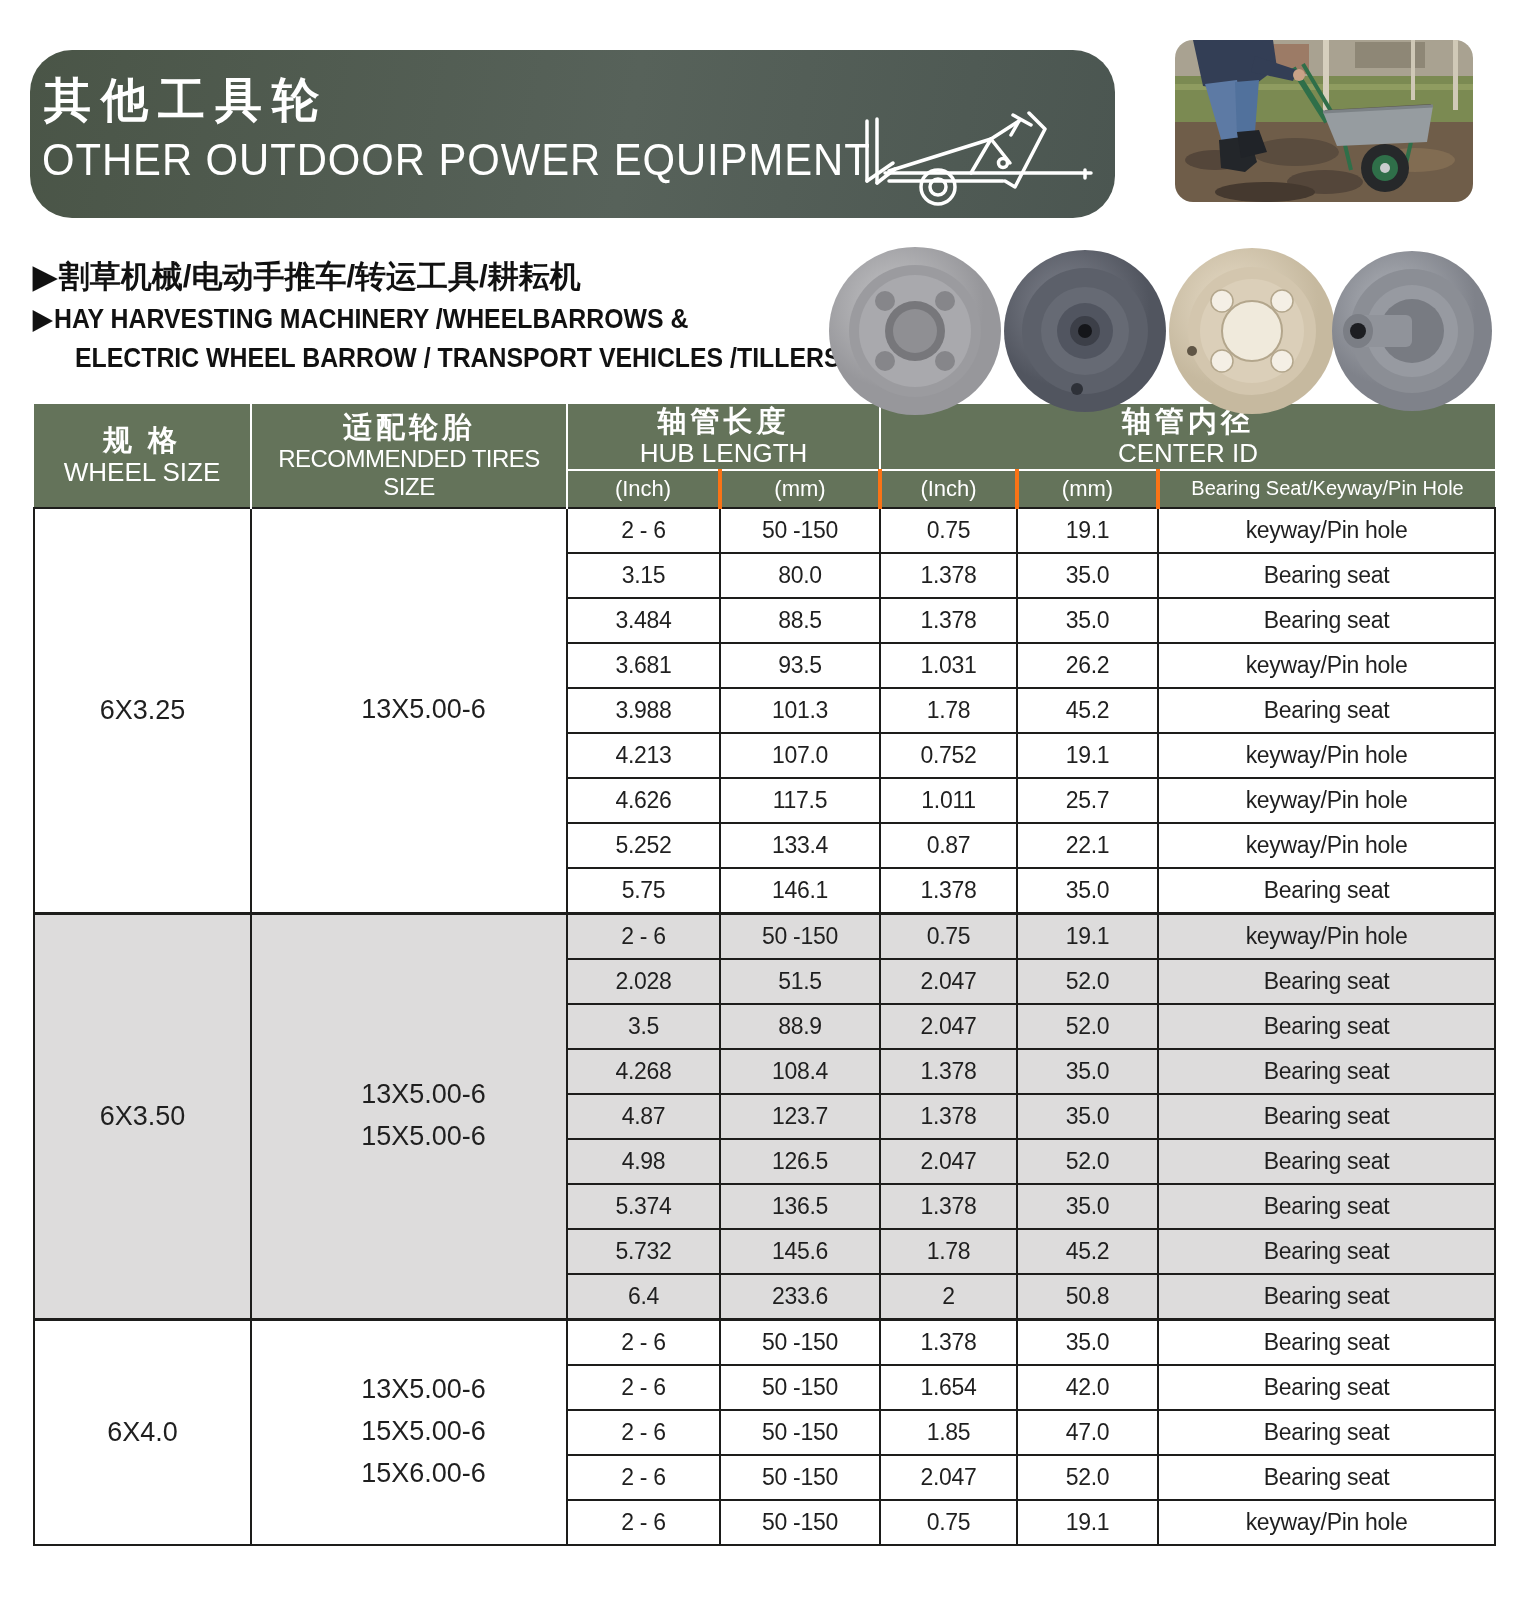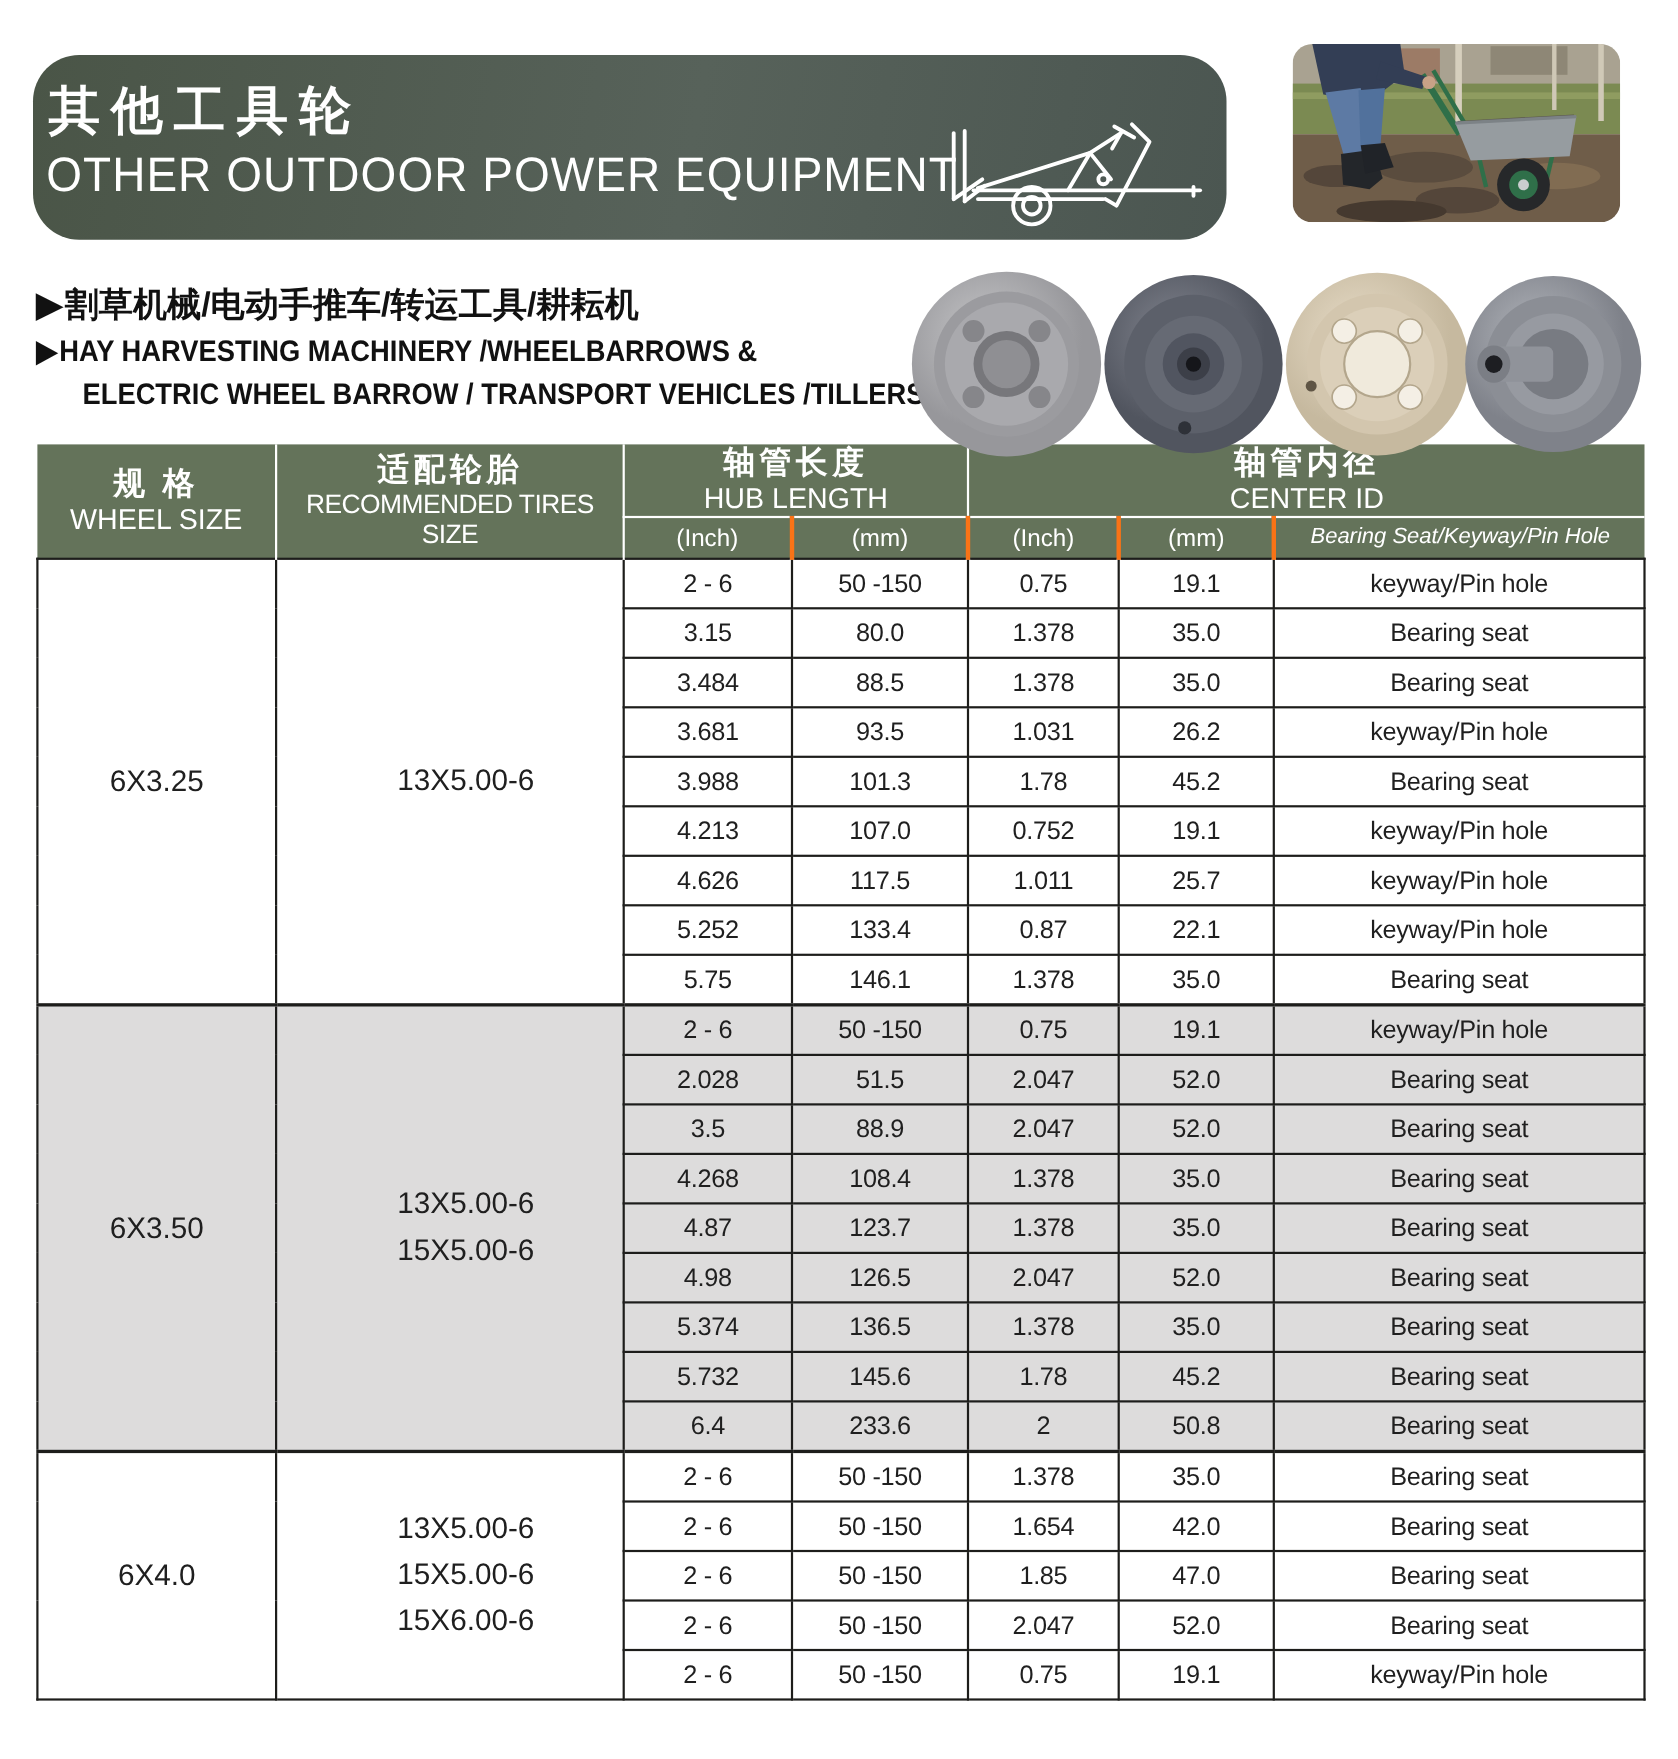--- a/index.html
+++ b/index.html
@@ -44,21 +44,21 @@
   }
   table.spec th,table.spec td{padding:0;text-align:center;vertical-align:middle;}
   thead th{background:#64735a;color:#ffffff;font-weight:normal;border:none;}
   .h-main{height:62px;}
   .h-sub th{height:36px;font-size:22px;border-top:2px solid #ffffff;}
   .h-sub th.sub-sep{border-right:4px solid #f97316;}
   .hz{display:block;font-size:29px;font-weight:bold;letter-spacing:4px;line-height:1.2;}
   .he{display:block;font-size:26px;letter-spacing:0;line-height:1.15;}
   .he-small{font-size:24px;letter-spacing:-0.5px;}
   th.wsep{border-right:2px solid #ffffff;}
-  .h-sub th.sub-bearing{font-size:20px;font-style:italic;}
+  .h-sub th.sub-bearing{font-size:20px;}
   tbody td{
     border:2px solid #1d1d1b;height:43px;font-size:23px;color:#1f1f1f;
     letter-spacing:-0.3px;background:#ffffff;
   }
   tbody tr.shaded td{background:#dddcdc;}
   tbody tr.group-start td{border-top-width:3px;}
   tbody tr:first-child td{border-top-width:2px;}
   td.cell-wheel,td.cell-tires{font-size:27px;letter-spacing:0;}
   td.cell-tires div{line-height:1.55;padding-left:29px;}
 </style>

